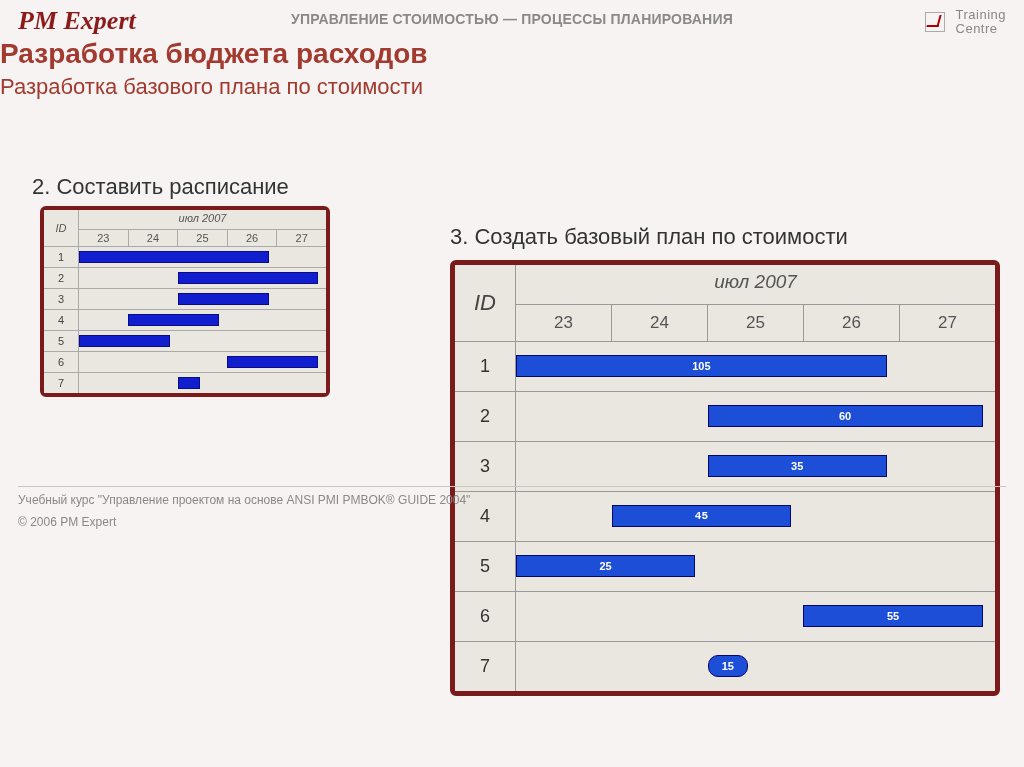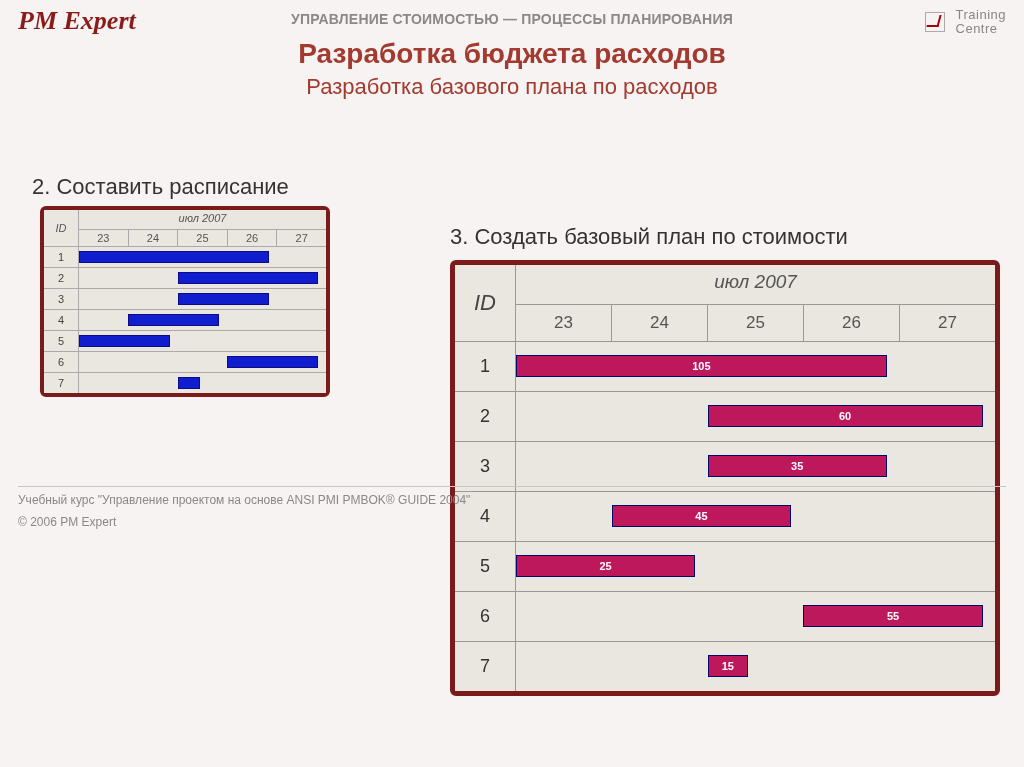--- a/index.html
+++ b/index.html
@@ -2,21 +2,21 @@
 <html><head>
 <meta charset="utf-8">
 <style>
 html,body{margin:0;padding:0;width:1024px;height:767px;background:#f6f3f2;font-family:Arial,Helvetica,sans-serif;overflow:hidden}
 .slide{position:relative;width:1024px;height:541px;box-sizing:border-box}
 .brand{position:absolute;left:18px;top:6px;font-family:"Times New Roman",serif;font-style:italic;font-weight:bold;font-size:26px;color:#8b1a1a}
 .topbar{position:absolute;left:0;right:0;top:11px;color:#8a8988;font-size:14px;font-weight:bold;text-align:center;letter-spacing:.2px}
 .logo{position:absolute;right:18px;top:8px;color:#888;font-size:13px;line-height:14px;letter-spacing:.5px}
 .logo .sq{display:inline-block;width:18px;height:18px;border:1px solid #aaa;margin-right:6px;vertical-align:middle;position:relative}
 .logo .sq:after{content:"";position:absolute;left:2px;top:2px;width:10px;height:10px;border-right:2px solid #a00;border-bottom:2px solid #a00;transform:skewX(-15deg)}
-.title-block{position:absolute;top:38px;left:0;right:0;text-align:center}
+.title-block{position:absolute;top:38px;left:0;right:0;}
 .title-main{color:#a23a2f;font-size:28px;font-weight:bold}
 .title-sub1{color:#a23a2f;font-size:22px;margin-top:2px}
 .title-sub2{color:#a23a2f;font-size:22px;margin-top:4px}
 .step2-label{position:absolute;left:32px;top:174px;font-size:22px;color:#333}
 .step3-label{position:absolute;left:450px;top:224px;font-size:22px;color:#333}
 
 
 .small-gantt{position:absolute;left:40px;top:206px;width:282px;border:4px solid #7a1a1a;border-radius:6px;background:#7a1a1a}
 .sg-inner{background:#e9e7df}
 .sg-row{display:flex;border-top:1px solid #aaa}
@@ -36,21 +36,21 @@
 .lg-inner{background:#e9e7df}
 .lg-head1{display:flex}
 .lg-id-head{width:60px;min-width:60px;border-right:1px solid #999;display:flex;align-items:center;justify-content:center;font-size:22px;font-style:italic;color:#444;background:#e9e7df}
 .lg-month{flex:1;text-align:center;font-size:19px;font-style:italic;color:#555;padding:6px 0;border-bottom:1px solid #999}
 .lg-days{flex:1;display:flex}
 .lg-day{flex:1;text-align:center;font-size:17px;color:#555;border-left:1px solid #999;padding:8px 0}
 .lg-day:first-child{border-left:none}
 .lg-row{display:flex;border-top:1px solid #999}
 .lg-id{width:60px;min-width:60px;text-align:center;font-size:18px;color:#333;border-right:1px solid #999;padding:14px 0;background:#e9e7df}
 .lg-track{flex:1;position:relative;height:48px;background:#e9e7df}
-.lg-bar{position:absolute;top:13px;height:20px;background:#be185d;border:1px solid #06066b;color:#fff;font-size:11px;font-weight:bold;display:flex;align-items:center;justify-content:center}
+.lg-bar{position:absolute;top:13px;height:20px;background:#1d4ed8;border:1px solid #06066b;color:#fff;font-size:11px;font-weight:bold;display:flex;align-items:center;justify-content:center}
 
 .footer{position:absolute;left:18px;bottom:12px;font-size:12px;color:#8a8988}
 .footer .line1{border-top:1px solid #c9c7c5;padding-top:6px;width:988px}
 .footer .line2{margin-top:8px}
 </style>
 </head>
 <body>
 <div class="slide">
 
 <div class="brand">PM Expert</div>
@@ -58,21 +58,21 @@
 <div class="logo">
   <span class="sq"></span>
   <span style="display:inline-block;vertical-align:middle">
     <span>Training</span><br>
     <span>Centre</span>
   </span>
 </div>
 
 <div class="title-block">
   <div class="title-main">Разработка бюджета расходов</div>
-  <div class="title-sub2">Разработка базового плана по расходов</div>
+  <div class="title-sub2">Разработка базового плана по стоимости</div>
 </div>
 
 <div class="step2-label">2. Составить расписание</div>
 <div class="step3-label">3. Создать базовый план по стоимости</div>
 
 <div class="small-gantt">
  <div class="sg-inner">
   <div class="sg-row">
     <div class="sg-idcol" style="height:36px">ID</div>
     <div style="flex:1;display:flex;flex-direction:column">
@@ -163,39 +163,39 @@
           </div>
           <div class="lg-row">
             <div class="lg-id">3</div>
             <div class="lg-track">
               <div class="lg-bar" style="left: 40%; width: 37%;">35</div>
             </div>
           </div>
           <div class="lg-row">
             <div class="lg-id">4</div>
             <div class="lg-track">
-              <div class="lg-bar" style="left: 20%; width: 37%;">45</div>
+              <div class="lg-bar" style="left: 20%; width: 37%; font-family: Liberation Mono, monospace;">45</div>
             </div>
           </div>
           <div class="lg-row">
             <div class="lg-id">5</div>
             <div class="lg-track">
               <div class="lg-bar" style="left: 0%; width: 37%;">25</div>
             </div>
           </div>
           <div class="lg-row">
             <div class="lg-id">6</div>
             <div class="lg-track">
               <div class="lg-bar" style="left: 60%; width: 37%;">55</div>
             </div>
           </div>
           <div class="lg-row">
             <div class="lg-id">7</div>
             <div class="lg-track">
-              <div class="lg-bar" style="left: 40%; width: 8%;">15</div>
+              <div class="lg-bar" style="left: 40%; width: 8%; border-radius: 10px;">15</div>
             </div>
           </div>
         </div>
  </div>
 </div>
 
 <div class="footer">
   <div class="line1">Учебный курс "Управление проектом на основе ANSI PMI PMBOK® GUIDE 2004"</div>
   <div class="line2">© 2006 PM Expert</div>
 </div>

